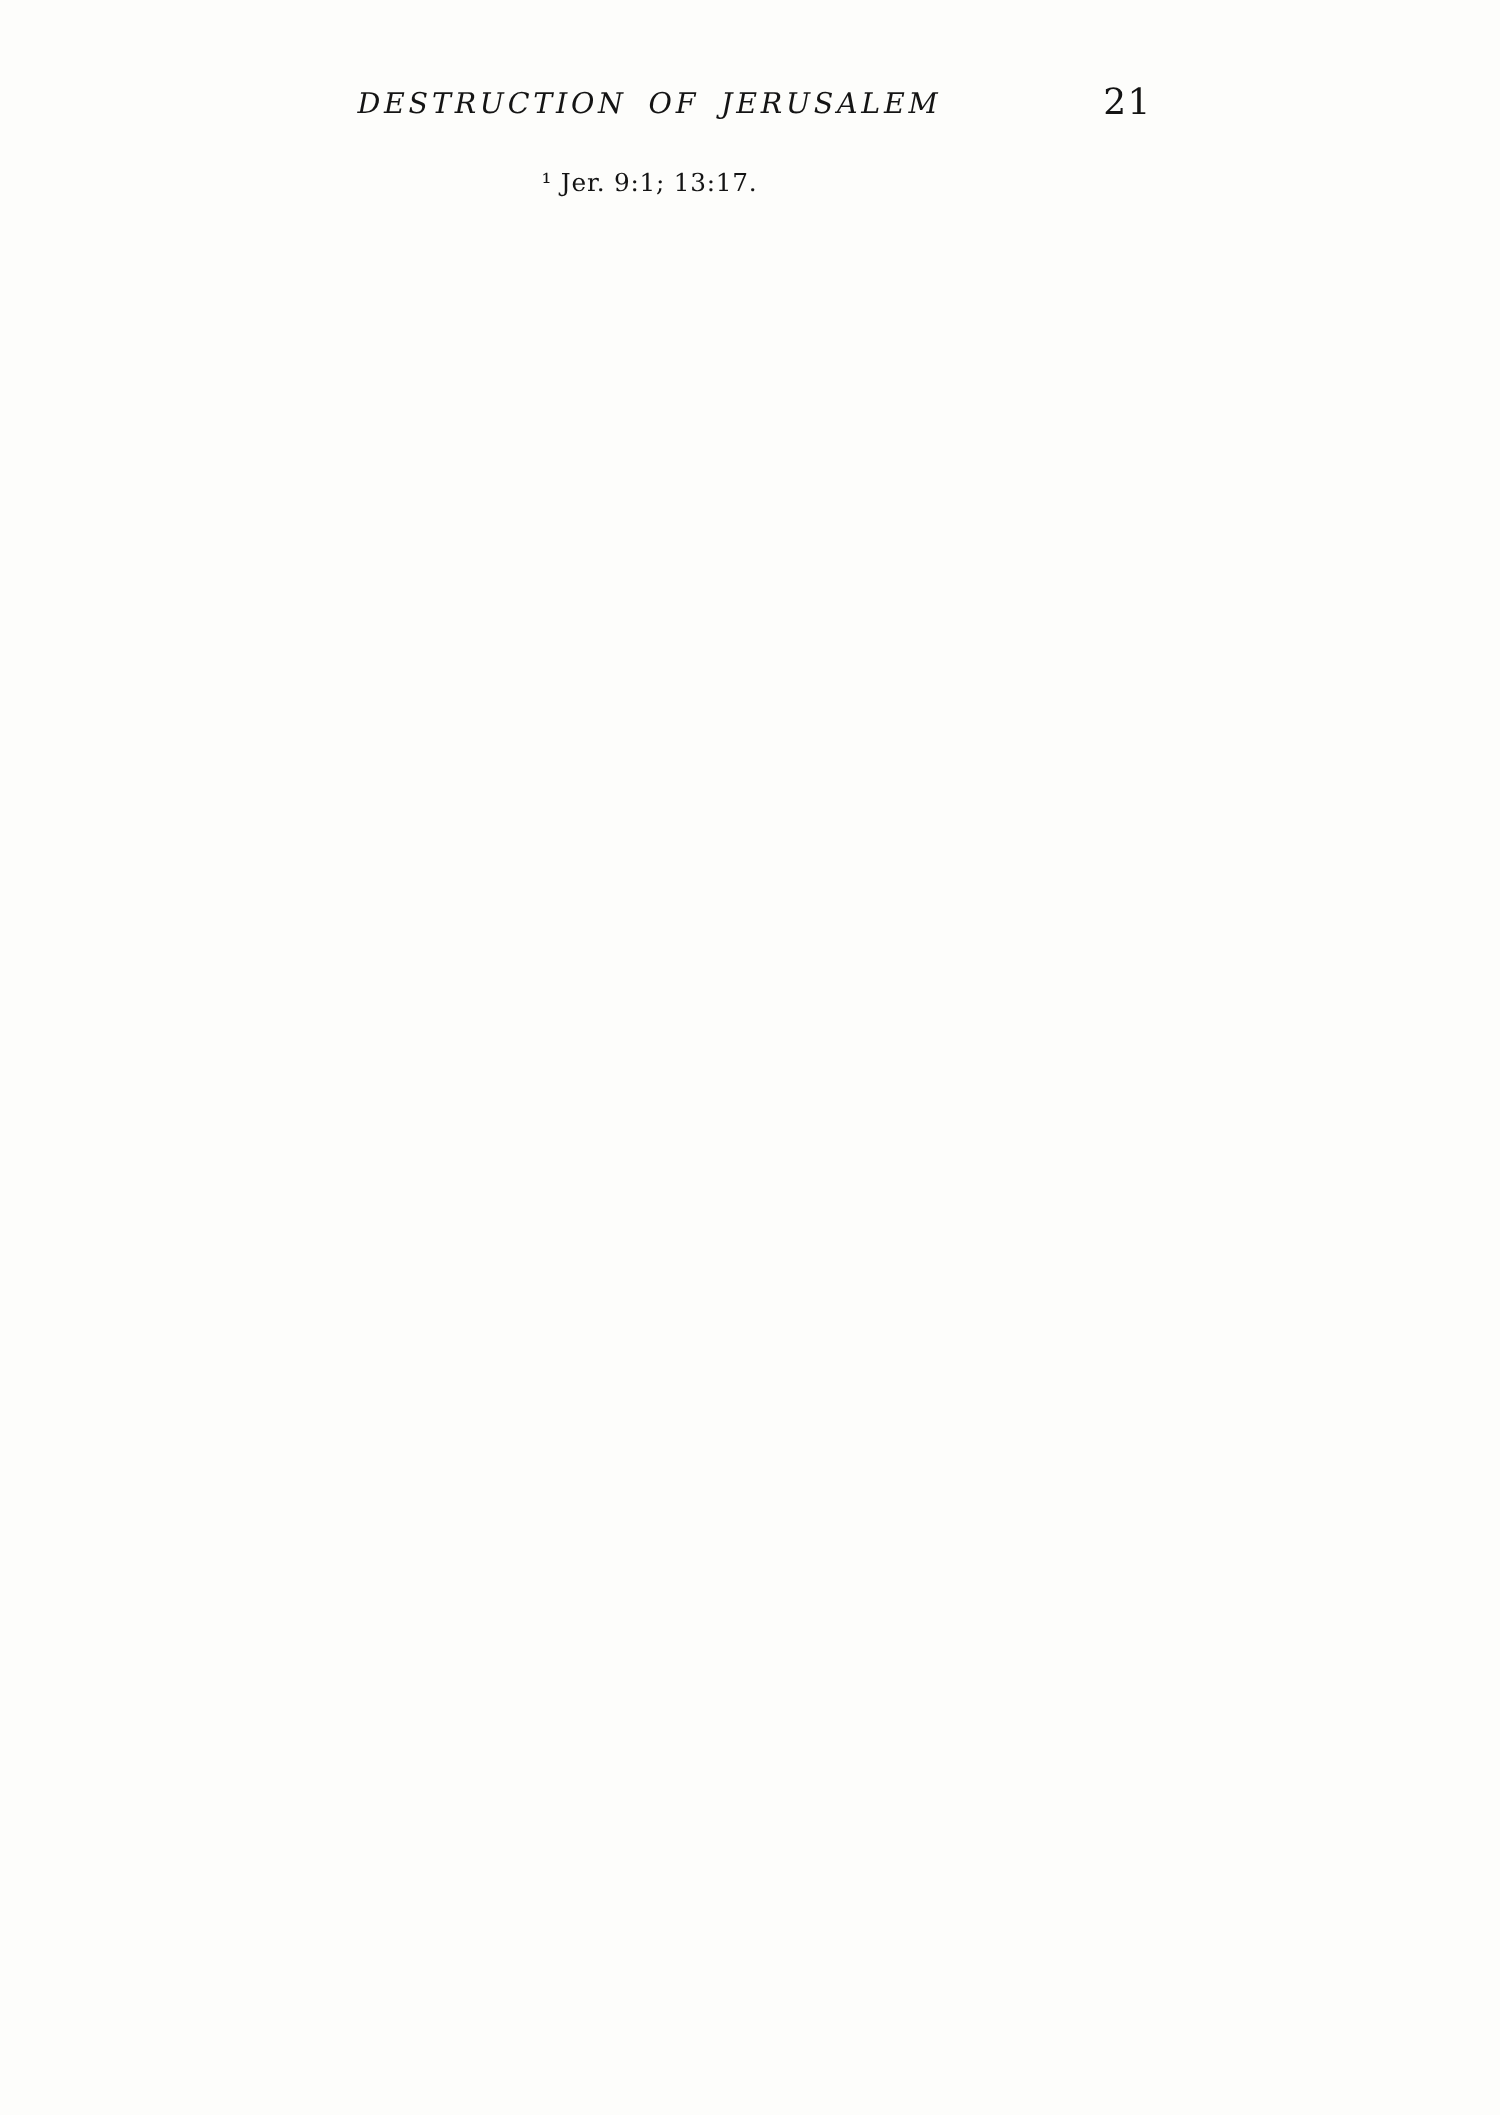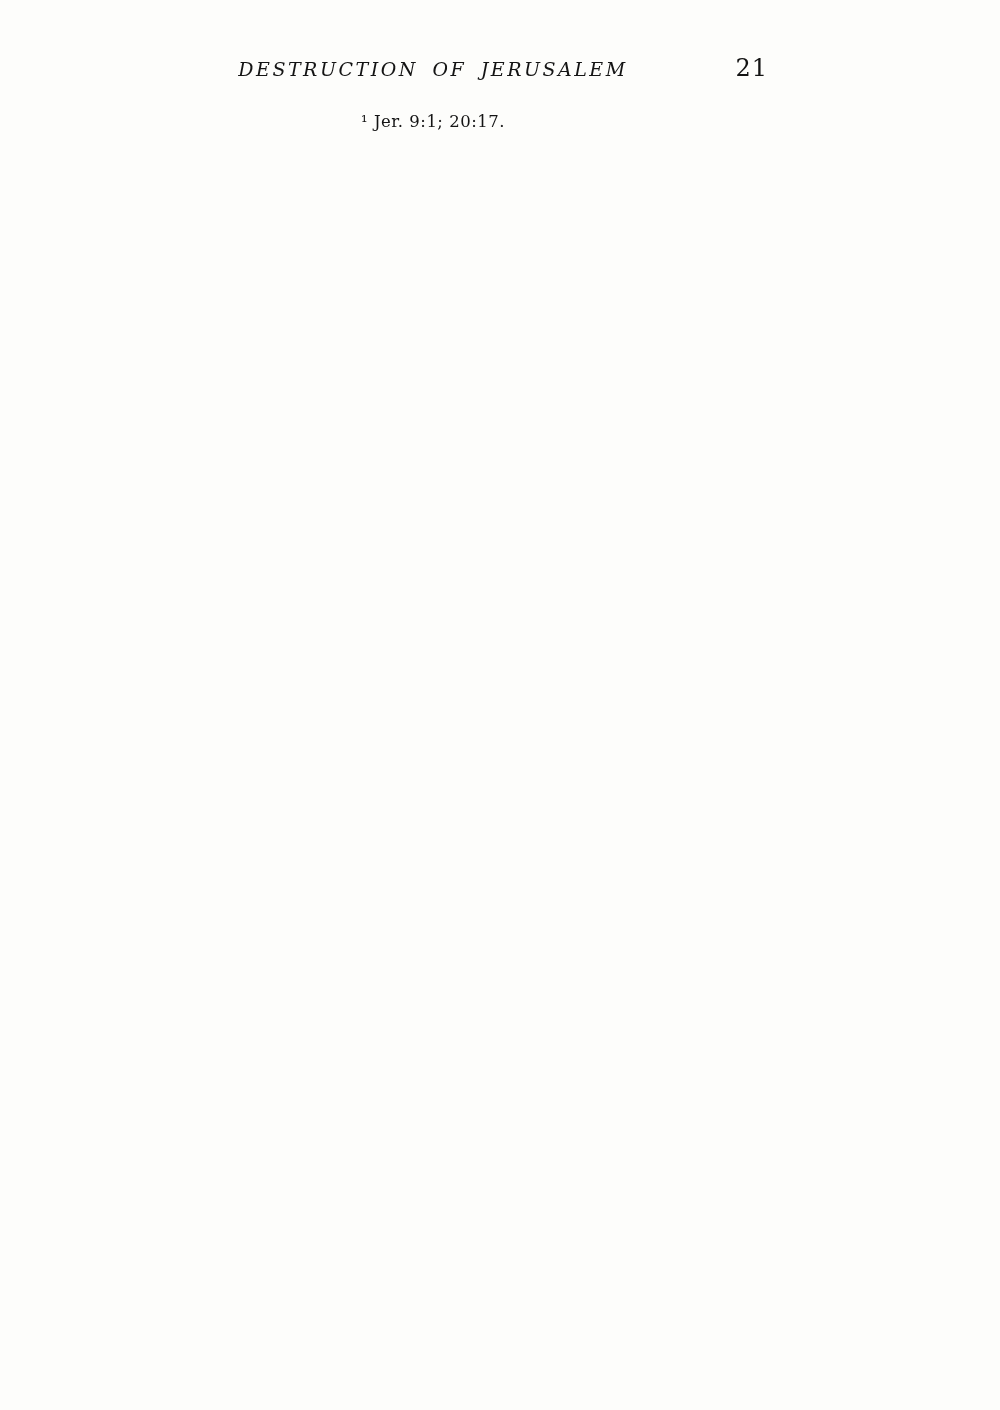--- a/index.html
+++ b/index.html
@@ -54,14 +54,14 @@
 <body>
 
 <div class="scan-page">
   <div class="running-head">
     <span class="head-title">DESTRUCTION OF JERUSALEM</span>
     <span class="page-num">21</span>
   </div>
 
   <div class="text-block" id="text-block"></div>
 
-  <div class="footnote">¹ Jer. 9:1; 20:17.</div>
+  <div class="footnote">¹ Jer. 9:1; 13:17.</div>
 </div>
 
 </body></html>

